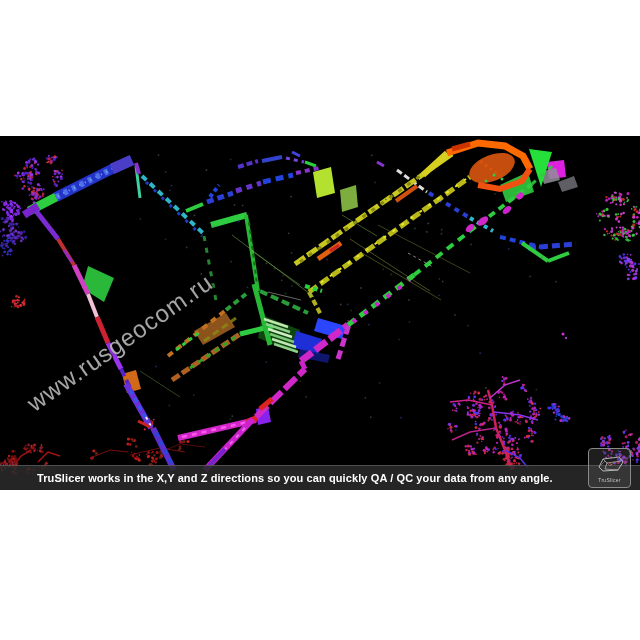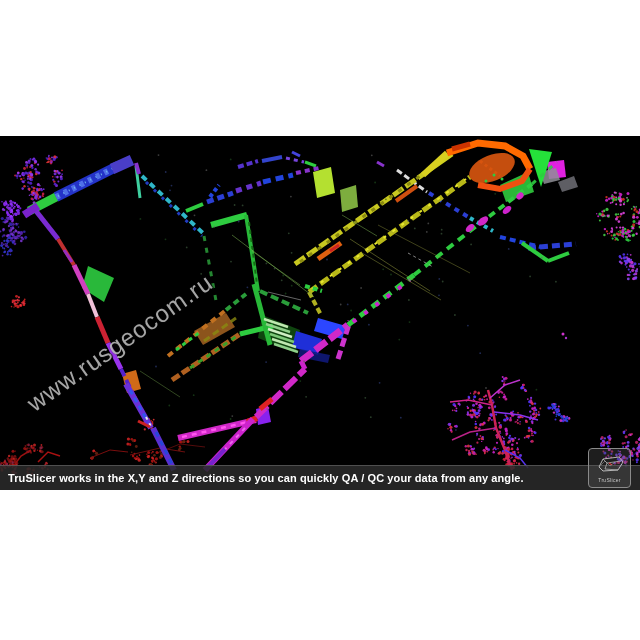--- a/index.html
+++ b/index.html
@@ -6,21 +6,21 @@
   .stage{position:relative;width:640px;height:640px;background:#ffffff;overflow:hidden;
          font-family:"Liberation Sans",sans-serif;}
   #scene-svg{position:absolute;left:0;top:0;width:640px;height:640px;display:block;}
   .watermark{position:absolute;left:30px;top:392px;transform-origin:0 50%;
              transform:rotate(-35deg);font-size:24px;letter-spacing:1px;
              color:rgba(200,200,200,0.82);white-space:nowrap;
              text-shadow:1px 1px 1px rgba(0,0,0,0.65),0 0 2px rgba(40,40,40,0.5);
              font-family:"Liberation Sans",sans-serif;pointer-events:none;}
   .caption-bar{position:absolute;left:0;top:465px;width:640px;height:25px;
                background:rgba(42,42,42,0.87);border-top:1px solid rgba(130,130,130,0.45);
-               box-sizing:border-box;}
+               box-sizing:border-box;padding-left:29px;}
   .caption-text{color:#ffffff;font-size:11px;font-weight:bold;line-height:24px;
                 padding-left:8px;letter-spacing:0.1px;white-space:nowrap;}
   .tool-button{position:absolute;left:588px;top:448px;width:43px;height:40px;
                border:1px solid #8a8a8a;border-radius:4px;background:rgba(85,85,85,0.35);
                display:flex;flex-direction:column;align-items:center;justify-content:center;
                box-sizing:border-box;cursor:pointer;}
   .tool-button svg{display:block;}
   .tool-button-label{font-size:5px;color:#c9c9c9;letter-spacing:0.3px;margin-top:2px;}
 </style>
 </head>

